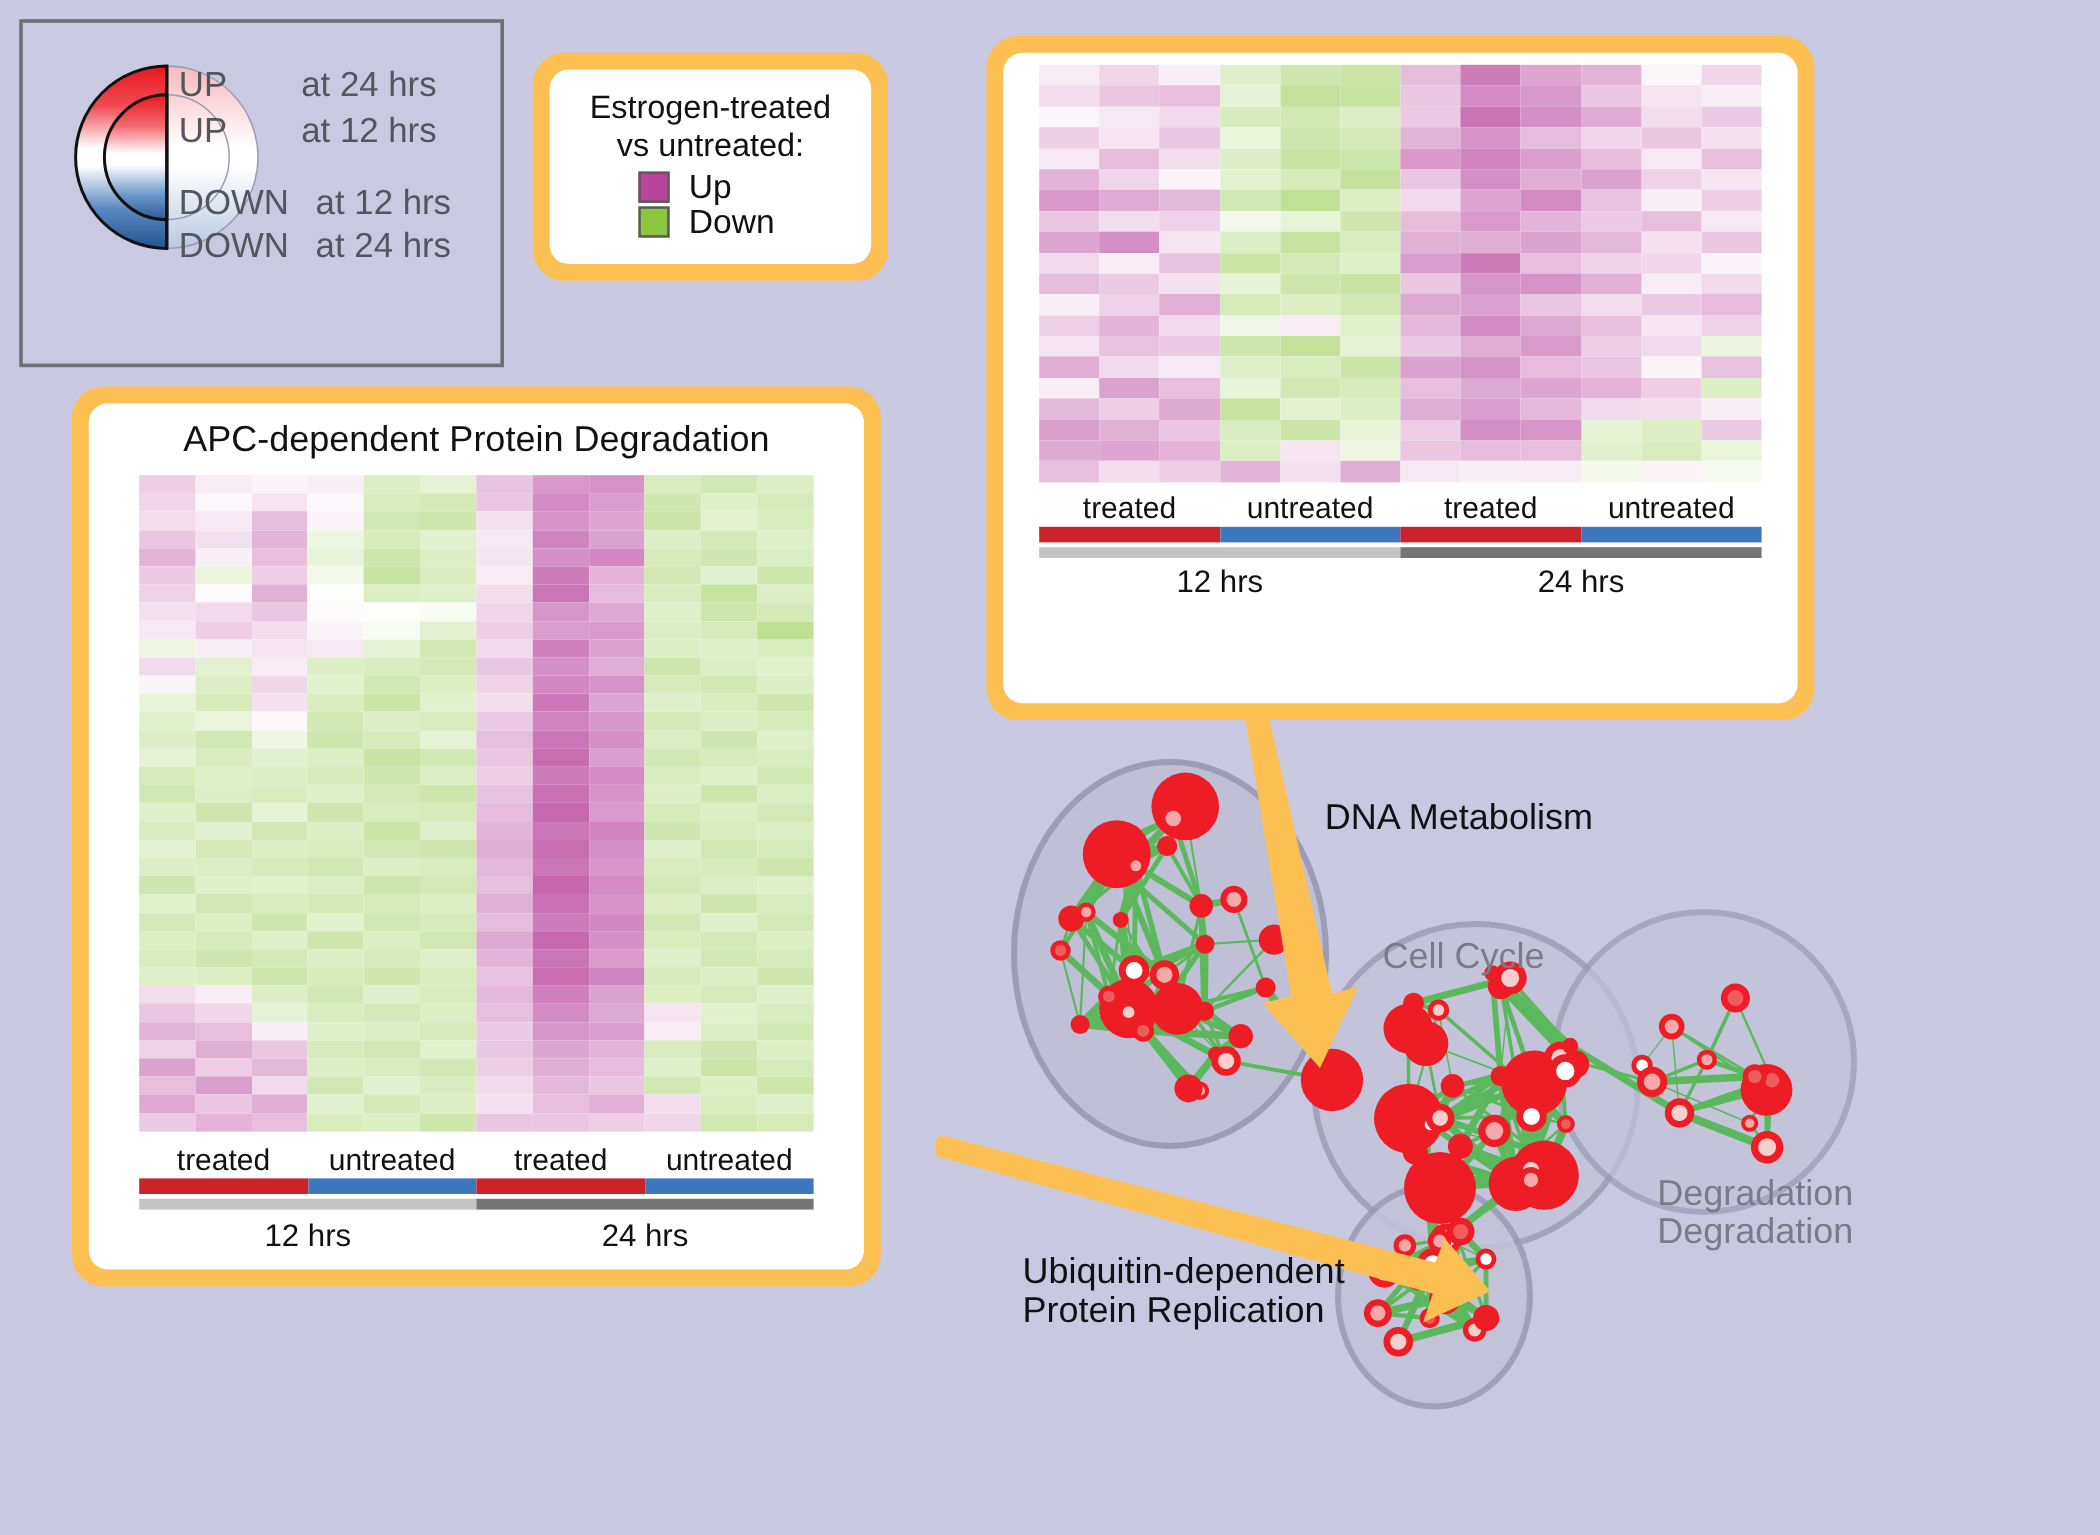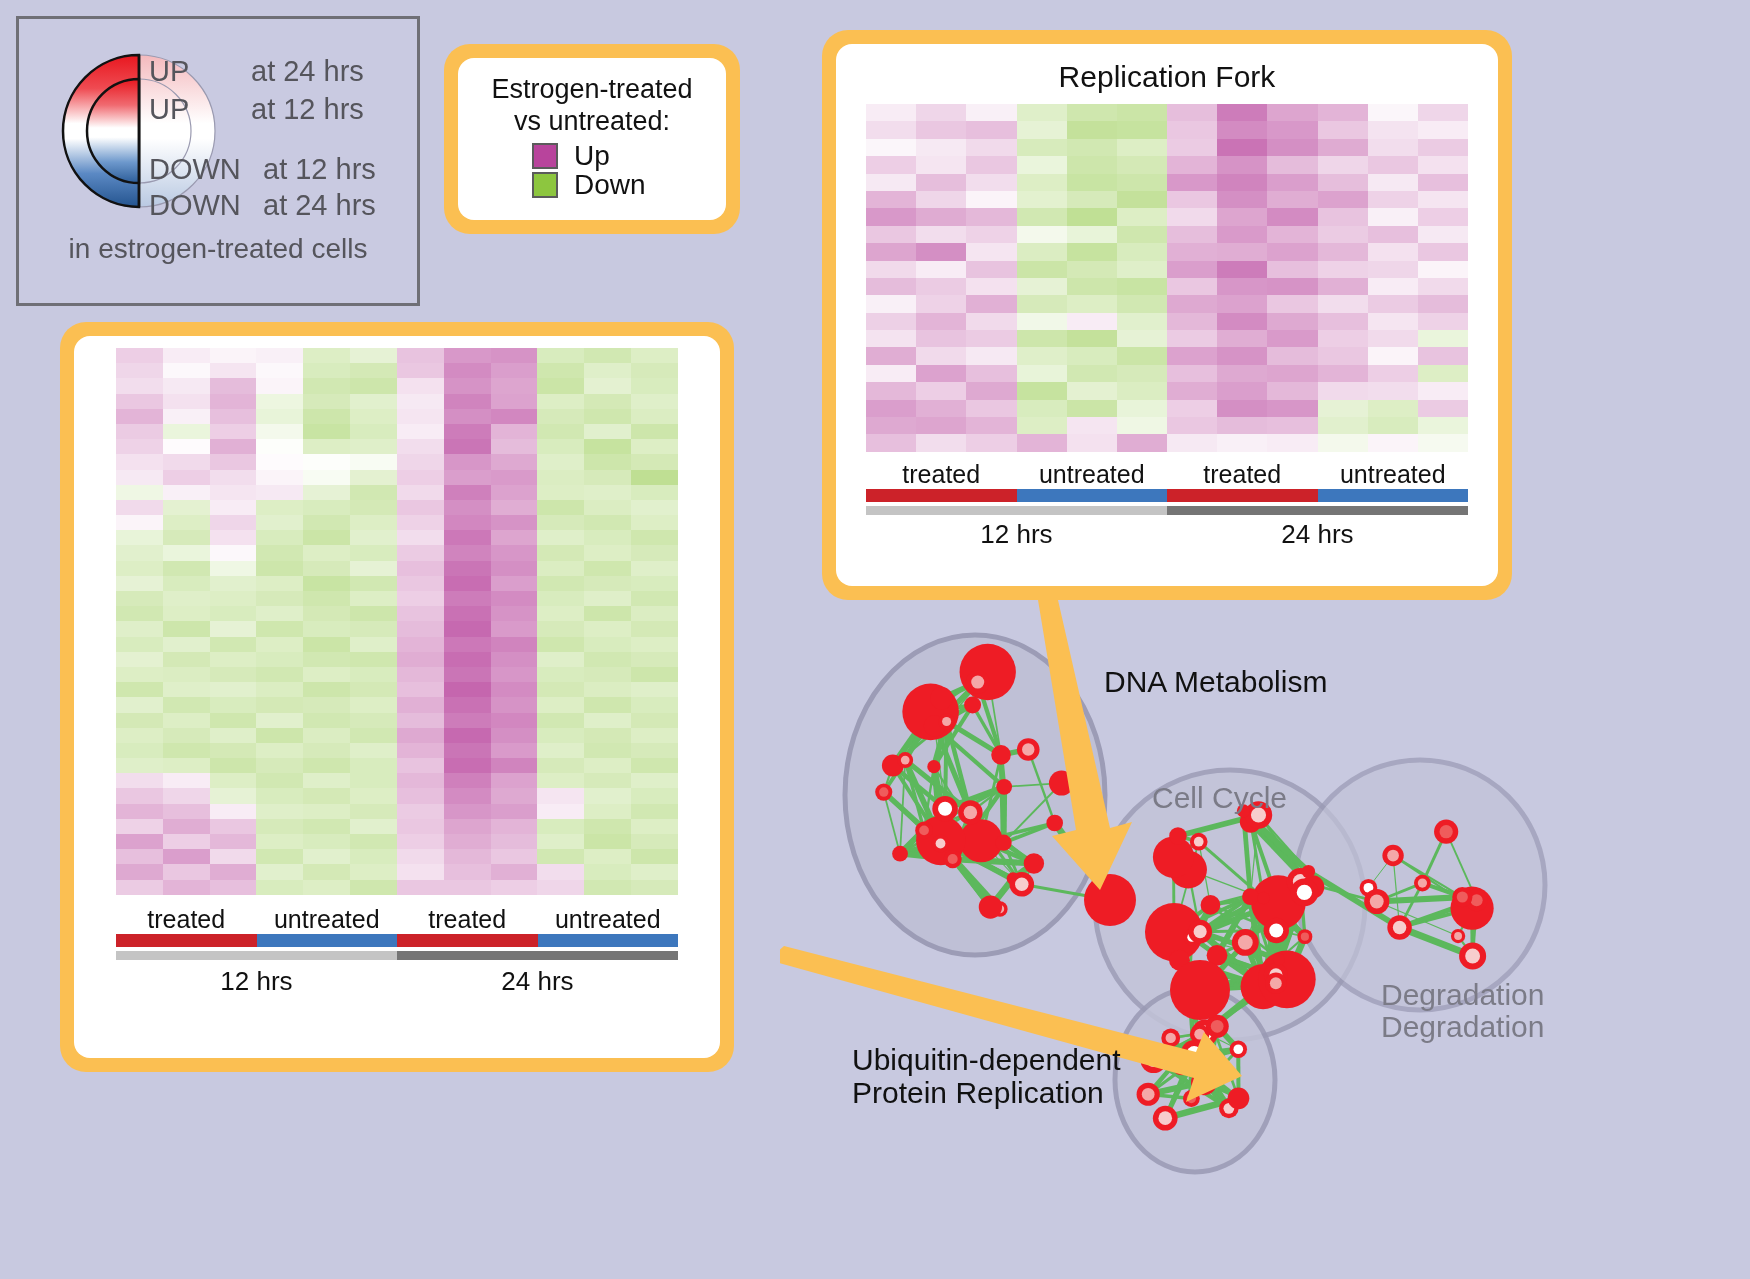--- a/index.html
+++ b/index.html
@@ -112,21 +112,20 @@
 
   <div class="wheel-lbl" style="left:130px;top:74px;">UP</div>
   <div class="wheel-lbl" style="left:232px;top:74px;">at 12 hrs</div>
 
   <div class="wheel-lbl" style="left:130px;top:134px;">DOWN</div>
   <div class="wheel-lbl" style="left:244px;top:134px;">at 12 hrs</div>
 
   <div class="wheel-lbl" style="left:130px;top:170px;">DOWN</div>
   <div class="wheel-lbl" style="left:244px;top:170px;">at 24 hrs</div>
 
-  <div class="wheel-sub" style="top:214px;">in estrogen-treated cells</div>
 </div>
 
 <div class="ypanel" id="legend-panel">
   <div class="inner">
     <div class="legend-title">Estrogen-treated</div>
     <div class="legend-title">vs untreated:</div>
     <div class="legend-rows">
       <div class="legend-row">
         <span class="legend-sw" style="background: rgb(184, 68, 156);"></span>
         <span class="legend-txt">Up</span>
@@ -134,21 +133,20 @@
       <div class="legend-row">
         <span class="legend-sw" style="background: rgb(141, 198, 63);"></span>
         <span class="legend-txt">Down</span>
       </div>
     </div>
   </div>
 </div>
 
 <div class="ypanel" id="rf-panel">
   <div class="inner">
-    <div class="panel-title">Replication Fork</div>
     <div style="padding:10px 30px 0 30px;">
       <div class="heat" id="rf-heat" style="grid-template-columns: repeat(12, 1fr); grid-auto-rows: 17.4px;">
           <div class="hcell" style="background: rgb(248, 236, 245);"></div>
           <div class="hcell" style="background: rgb(239, 214, 233);"></div>
           <div class="hcell" style="background: rgb(249, 240, 247);"></div>
           <div class="hcell" style="background: rgb(223, 239, 201);"></div>
           <div class="hcell" style="background: rgb(207, 231, 174);"></div>
           <div class="hcell" style="background: rgb(203, 229, 167);"></div>
           <div class="hcell" style="background: rgb(230, 190, 220);"></div>
           <div class="hcell" style="background: rgb(205, 124, 186);"></div>
@@ -404,20 +402,21 @@
       <div class="hrs-row" style="margin-top:4px;">
         <div>12 hrs</div>
         <div>24 hrs</div>
       </div>
     </div>
   </div>
 </div>
 
 <div class="ypanel" id="apc-panel">
   <div class="inner">
+    <div class="panel-title">APC-dependent Protein Degradation</div>
     <div style="padding:12px 42px 0 42px;">
       <div class="heat" id="apc-heat" style="grid-template-columns: repeat(12, 1fr); grid-auto-rows: 15.2px;">
           <div class="hcell" style="background: rgb(237, 206, 229);"></div>
           <div class="hcell" style="background: rgb(248, 236, 245);"></div>
           <div class="hcell" style="background: rgb(251, 244, 249);"></div>
           <div class="hcell" style="background: rgb(249, 240, 247);"></div>
           <div class="hcell" style="background: rgb(221, 238, 197);"></div>
           <div class="hcell" style="background: rgb(230, 242, 213);"></div>
           <div class="hcell" style="background: rgb(232, 195, 223);"></div>
           <div class="hcell" style="background: rgb(216, 152, 201);"></div>

